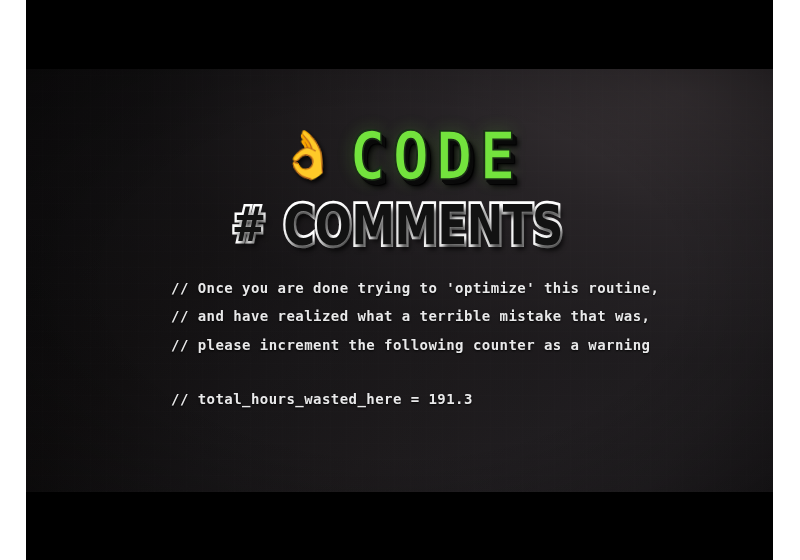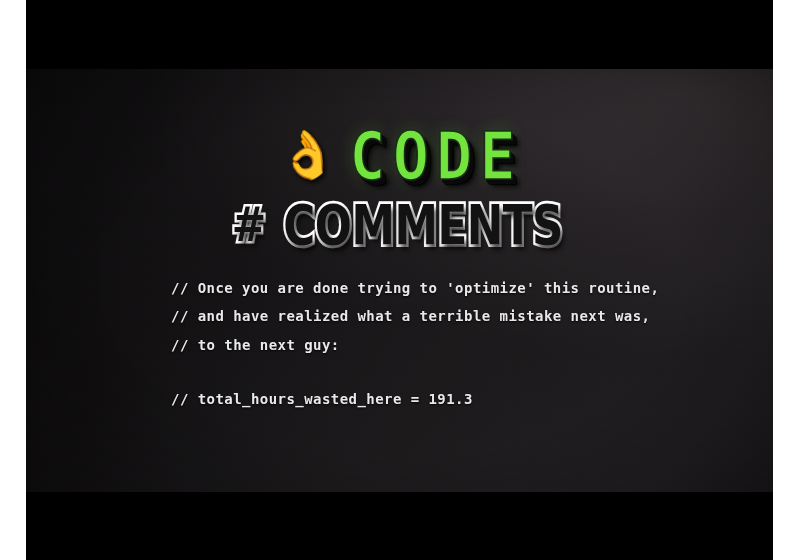--- a/index.html
+++ b/index.html
@@ -216,22 +216,22 @@
 
         <div class="title-row-2">
           <span class="word-hash">#</span>
           <span class="word-comments">COMMENTS</span>
         </div>
 
       </div>
 
       <div class="code-block">
         <div class="code-line">// Once you are done trying to 'optimize' this routine,</div>
-        <div class="code-line">// and have realized what a terrible mistake next was,</div>
-        <div class="code-line">// to the next guy:</div>
+        <div class="code-line">// and have realized what a terrible mistake that was,</div>
+        <div class="code-line">// please increment the following counter as a warning</div>
         <div class="code-line blank"></div>
         <div class="code-line">// total_hours_wasted_here = 191.3</div>
       </div>
 
       <div class="vignette"></div>
 
     </div>
 
     <div class="letterbox-top"></div>
     <div class="letterbox-bottom"></div>

